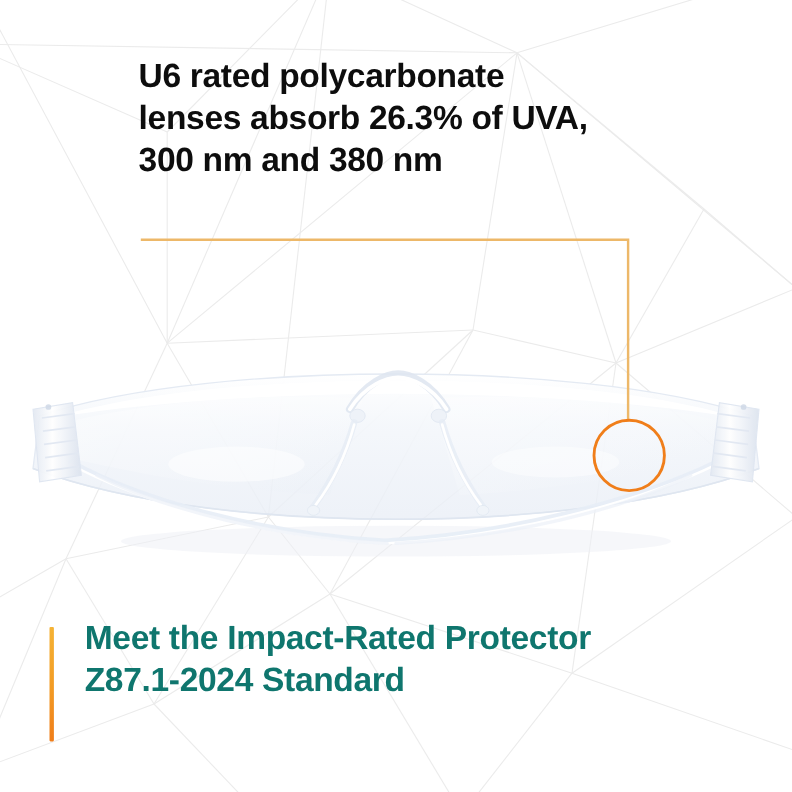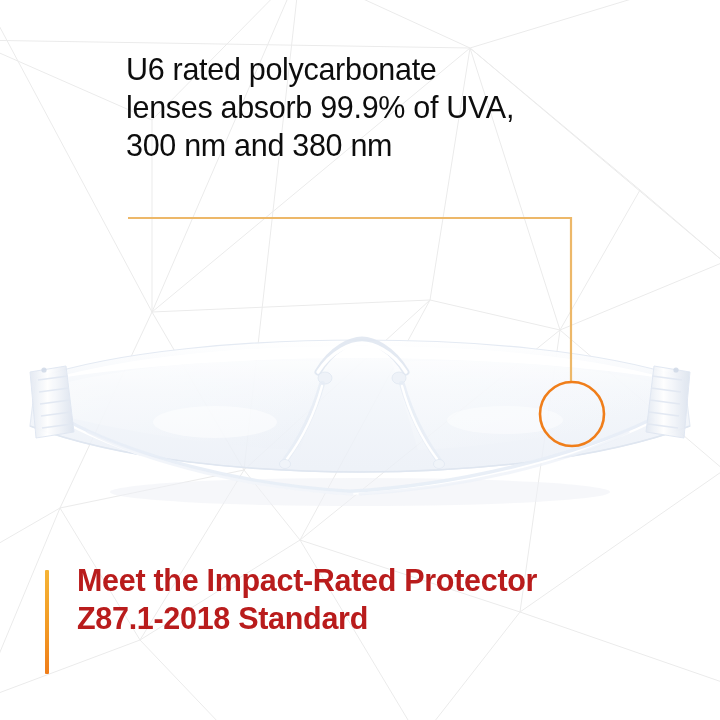--- a/index.html
+++ b/index.html
@@ -51,35 +51,35 @@
 
   
   .headline-top {
     position: absolute;
     left: 126px;
     top: 50px;
     width: 500px;
     z-index: 4;
     font-size: 30.5px;
     line-height: 38px;
-    font-weight: 400;
+    font-weight: 700;
     letter-spacing: -0.3px;
     color: #0d0d0d;
   }
   .headline-bottom {
     position: absolute;
     left: 77px;
     top: 561px;
     width: 560px;
     z-index: 4;
     font-size: 30.5px;
     line-height: 38px;
     font-weight: 700;
     letter-spacing: -0.3px;
-    color: #b91c1c;
+    color: #0f766e;
   }
   .headline-top .line,
   .headline-bottom .line {
     display: block;
     white-space: nowrap;
   }
 
   
   .accent-bar {
     position: absolute;
@@ -240,24 +240,24 @@
 
   <svg class="callout-layer" viewBox="0 0 720 720" aria-hidden="true">
 
     <path d="M 128 218 L 571 218 L 571 381" fill="none" stroke="#edb869" stroke-width="2.2" stroke-linejoin="miter"></path>
 
     <circle cx="572" cy="414" r="32" fill="none" stroke="#f07e1a" stroke-width="2.6"></circle>
   </svg>
 
   <div class="headline-top">
     <span class="line">U6 rated polycarbonate</span>
-    <span class="line">lenses absorb 99.9% of UVA,</span>
+    <span class="line">lenses absorb 26.3% of UVA,</span>
     <span class="line">300 nm and 380 nm</span>
   </div>
 
   <div class="accent-bar" style="background: linear-gradient(to bottom, #f5b335 0%, #f29a24 55%, #ef7d1a 100%);"></div>
 
   <div class="headline-bottom">
     <span class="line">Meet the Impact-Rated Protector</span>
-    <span class="line">Z87.1-2018 Standard</span>
+    <span class="line">Z87.1-2024 Standard</span>
   </div>
 
 </div>
 
 </body></html>

